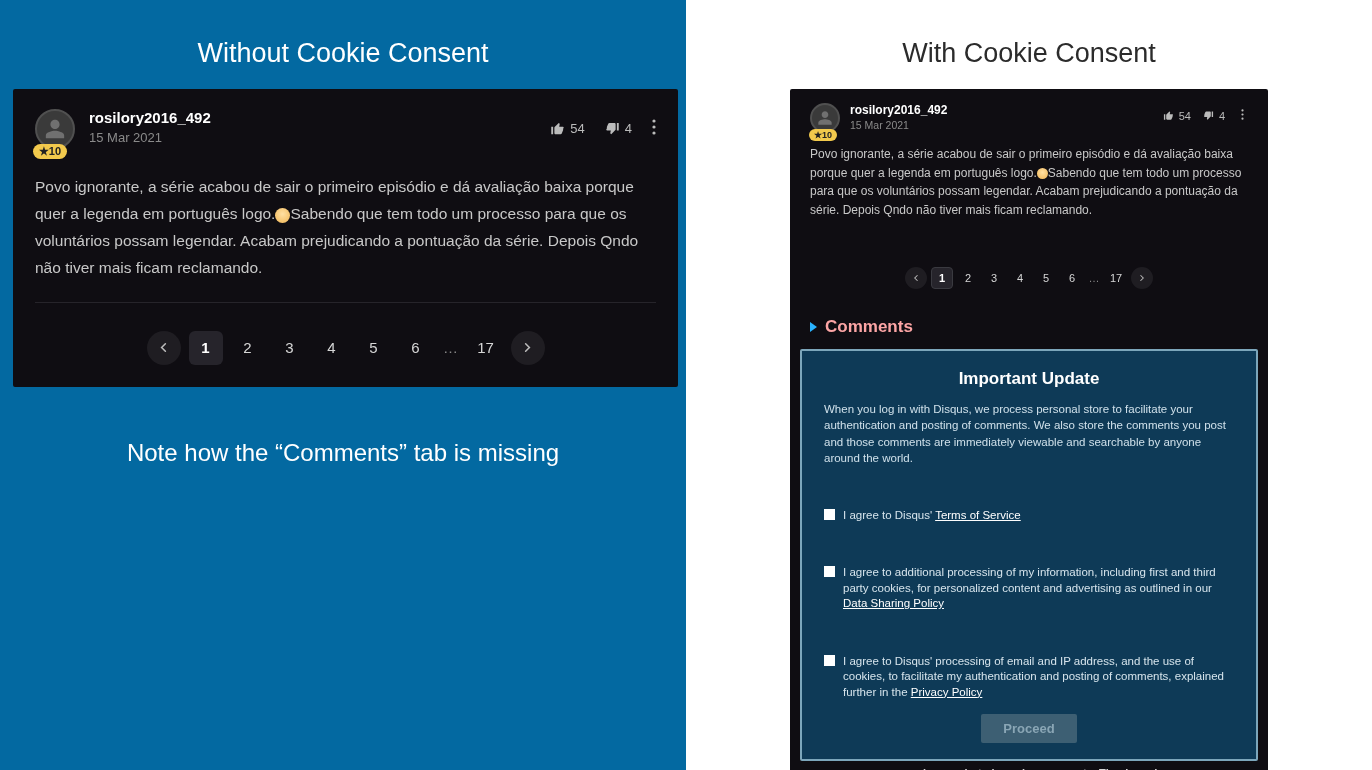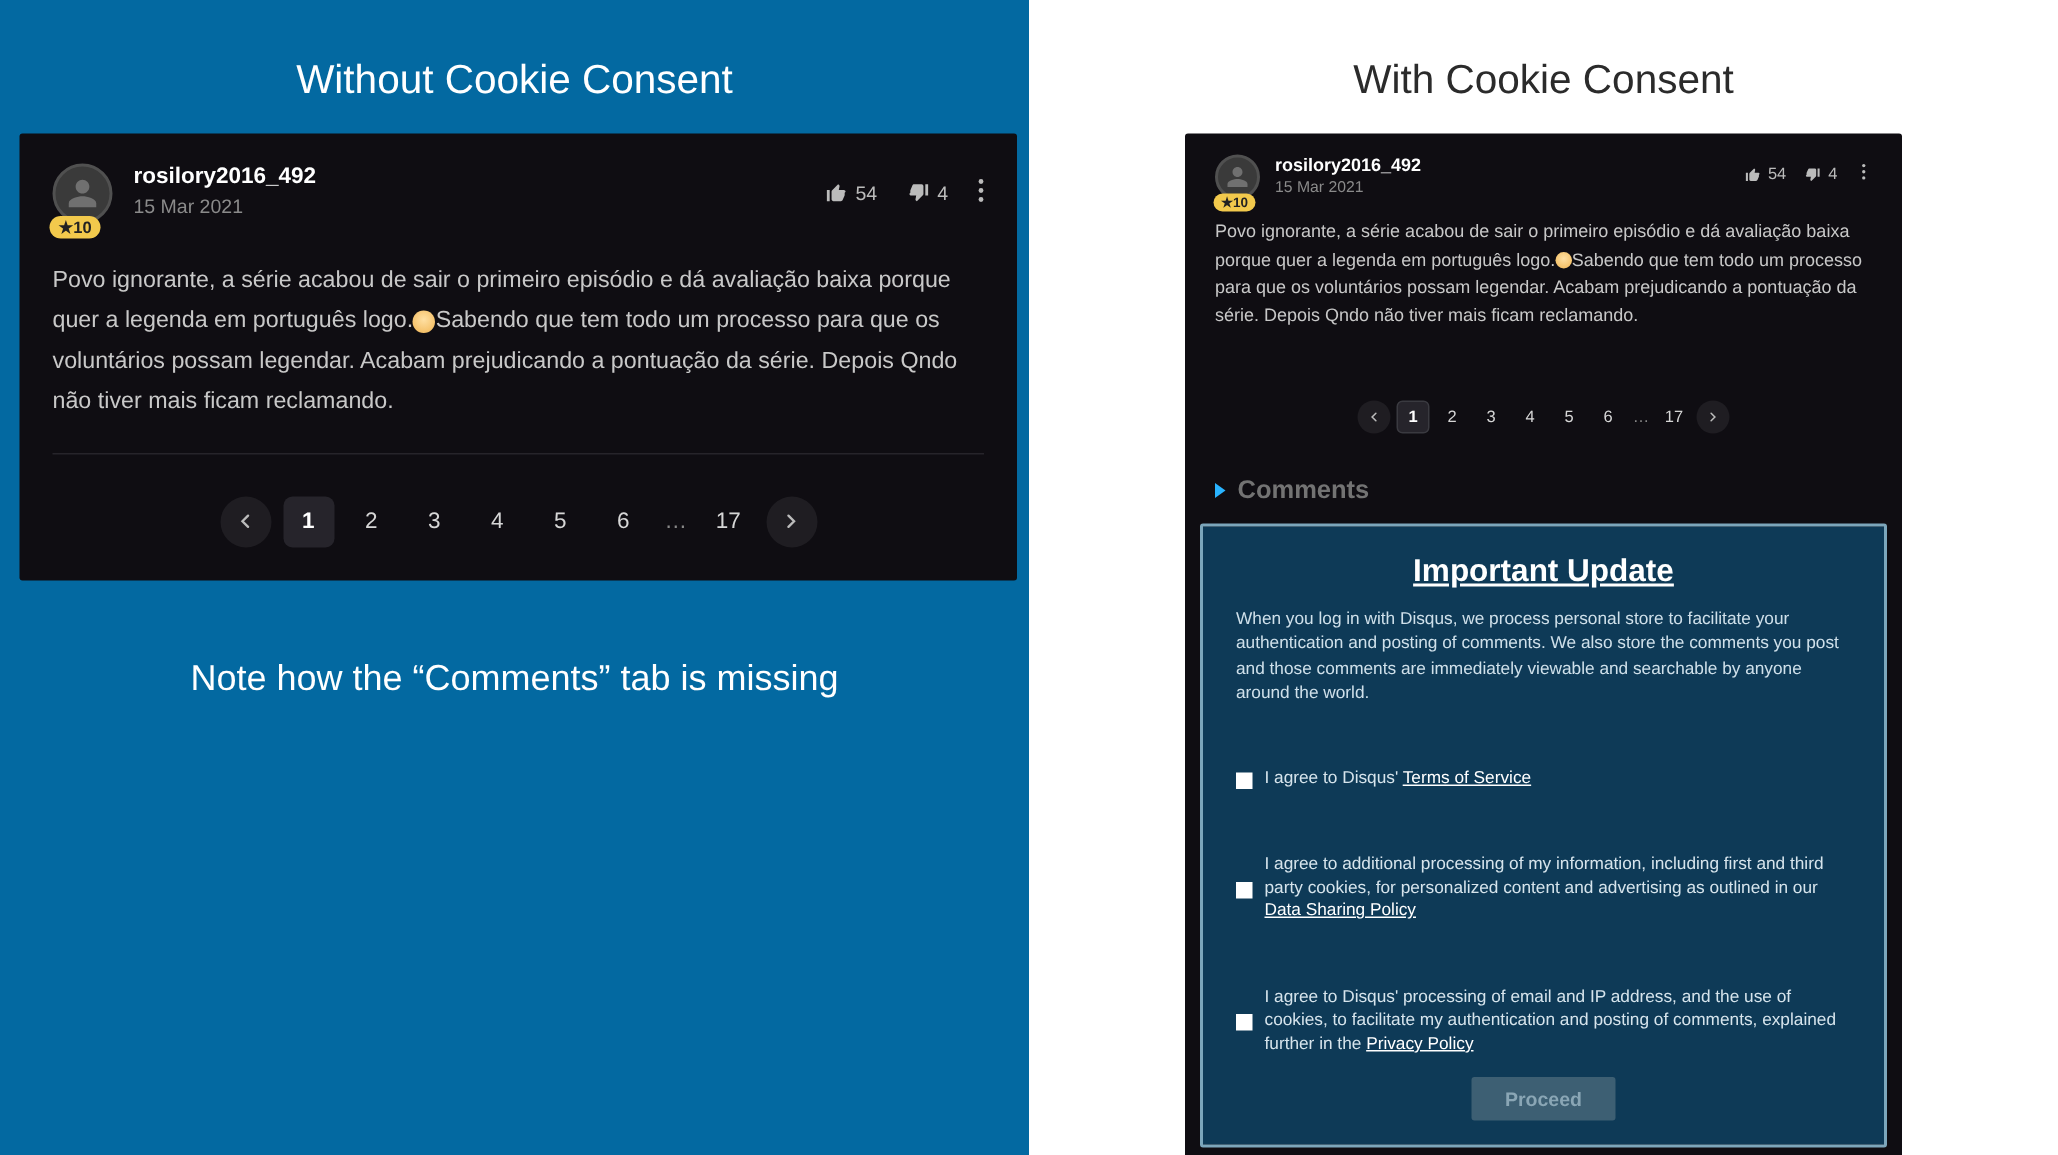--- a/index.html
+++ b/index.html
@@ -177,48 +177,47 @@
     margin-top: 28px;
     padding: 0 10px;
   }
   .comments-head .tri {
     width: 0; height: 0;
     border-top: 5px solid transparent;
     border-bottom: 5px solid transparent;
     border-left: 7px solid #29b3ff;
   }
   .comments-head .label {
-    color: #737373; font-weight: bold; font-size: 17px;
+    color: #fca5a5; font-weight: bold; font-size: 17px;
   }
 
   .consent-box {
     margin-top: 12px;
     background: linear-gradient(#0e3a57, #0e3a57);
     border: 2px solid #7ca6bb;
     border-radius: 2px;
     padding: 18px 22px 16px 22px;
     color: #dfe9ef;
   }
   .consent-title {
     text-align: center;
     color: #fff;
     font-weight: bold;
-    font-size: 21px;
+    font-size: 17px;
     margin-bottom: 12px;
-    text-decoration: underline;
   }
   .consent-intro {
     font-size: 11.5px;
     line-height: 1.4;
     color: #cfe0ea;
     margin-bottom: 10px;
   }
   .consent-list { list-style: none; }
   .consent-item {
-    display: flex; align-items: center; gap: 8px;
+    display: flex; align-items: flex-start; gap: 8px;
     font-size: 11.5px;
     line-height: 1.35;
     margin-bottom: 7px;
     color: #d6e4ec;
     margin-top: 42px;
   }
   .consent-item .cbox {
     flex: 0 0 11px;
     width: 11px; height: 11px;
     background: #fff;

